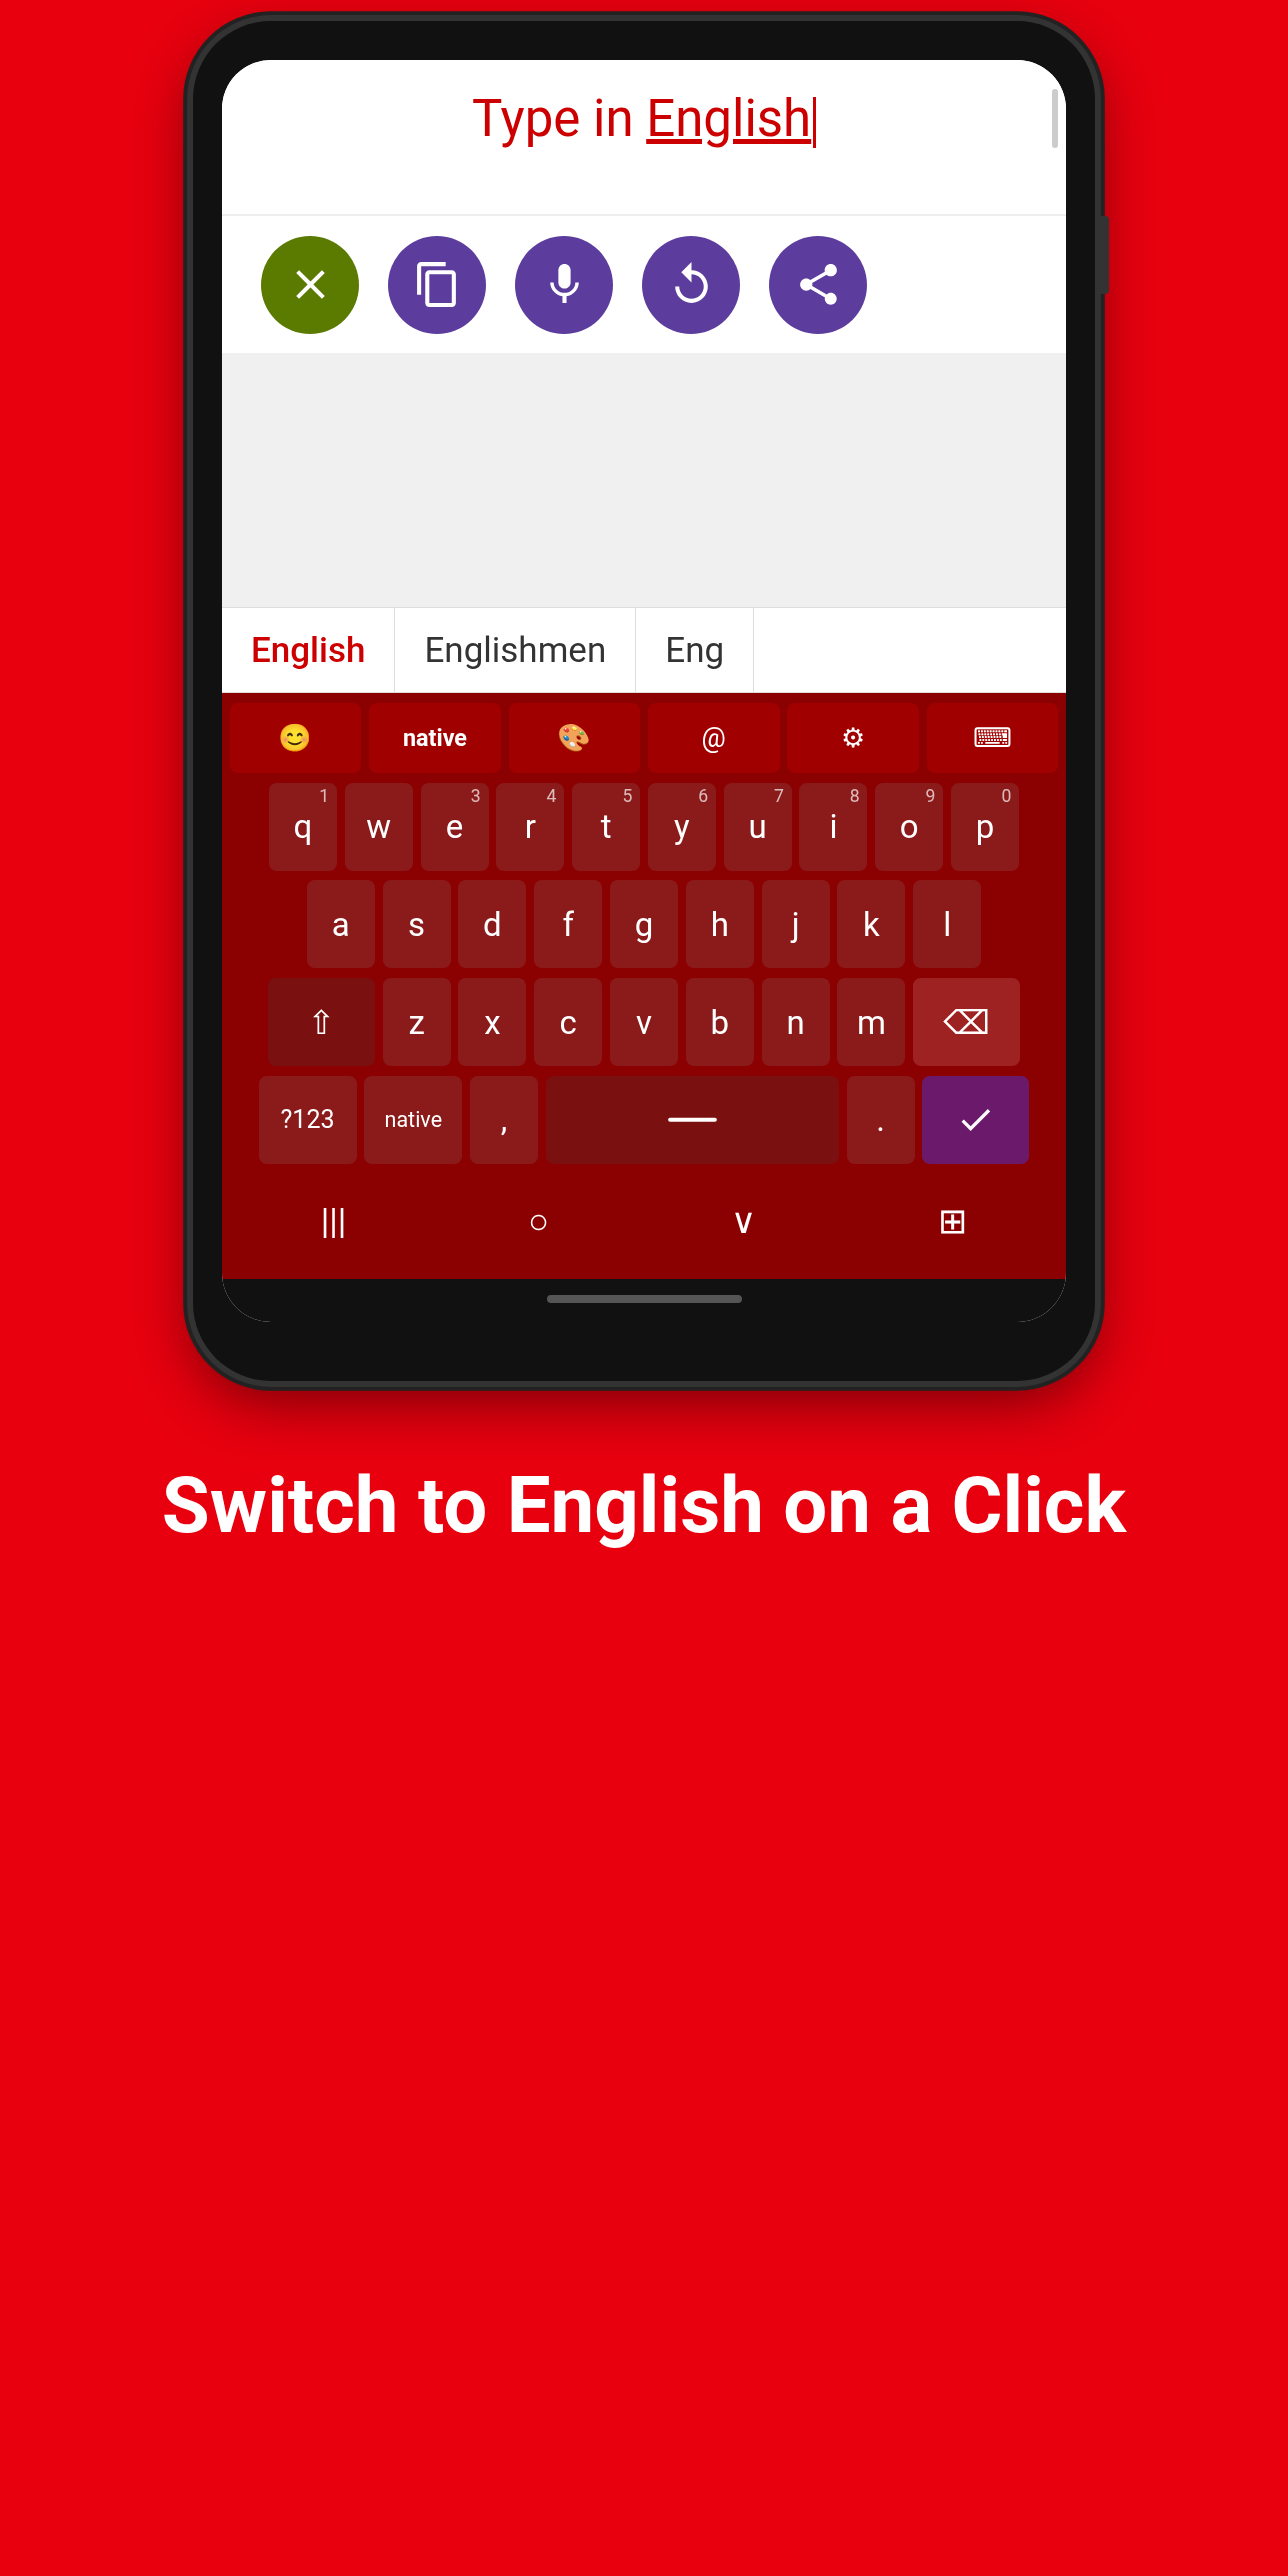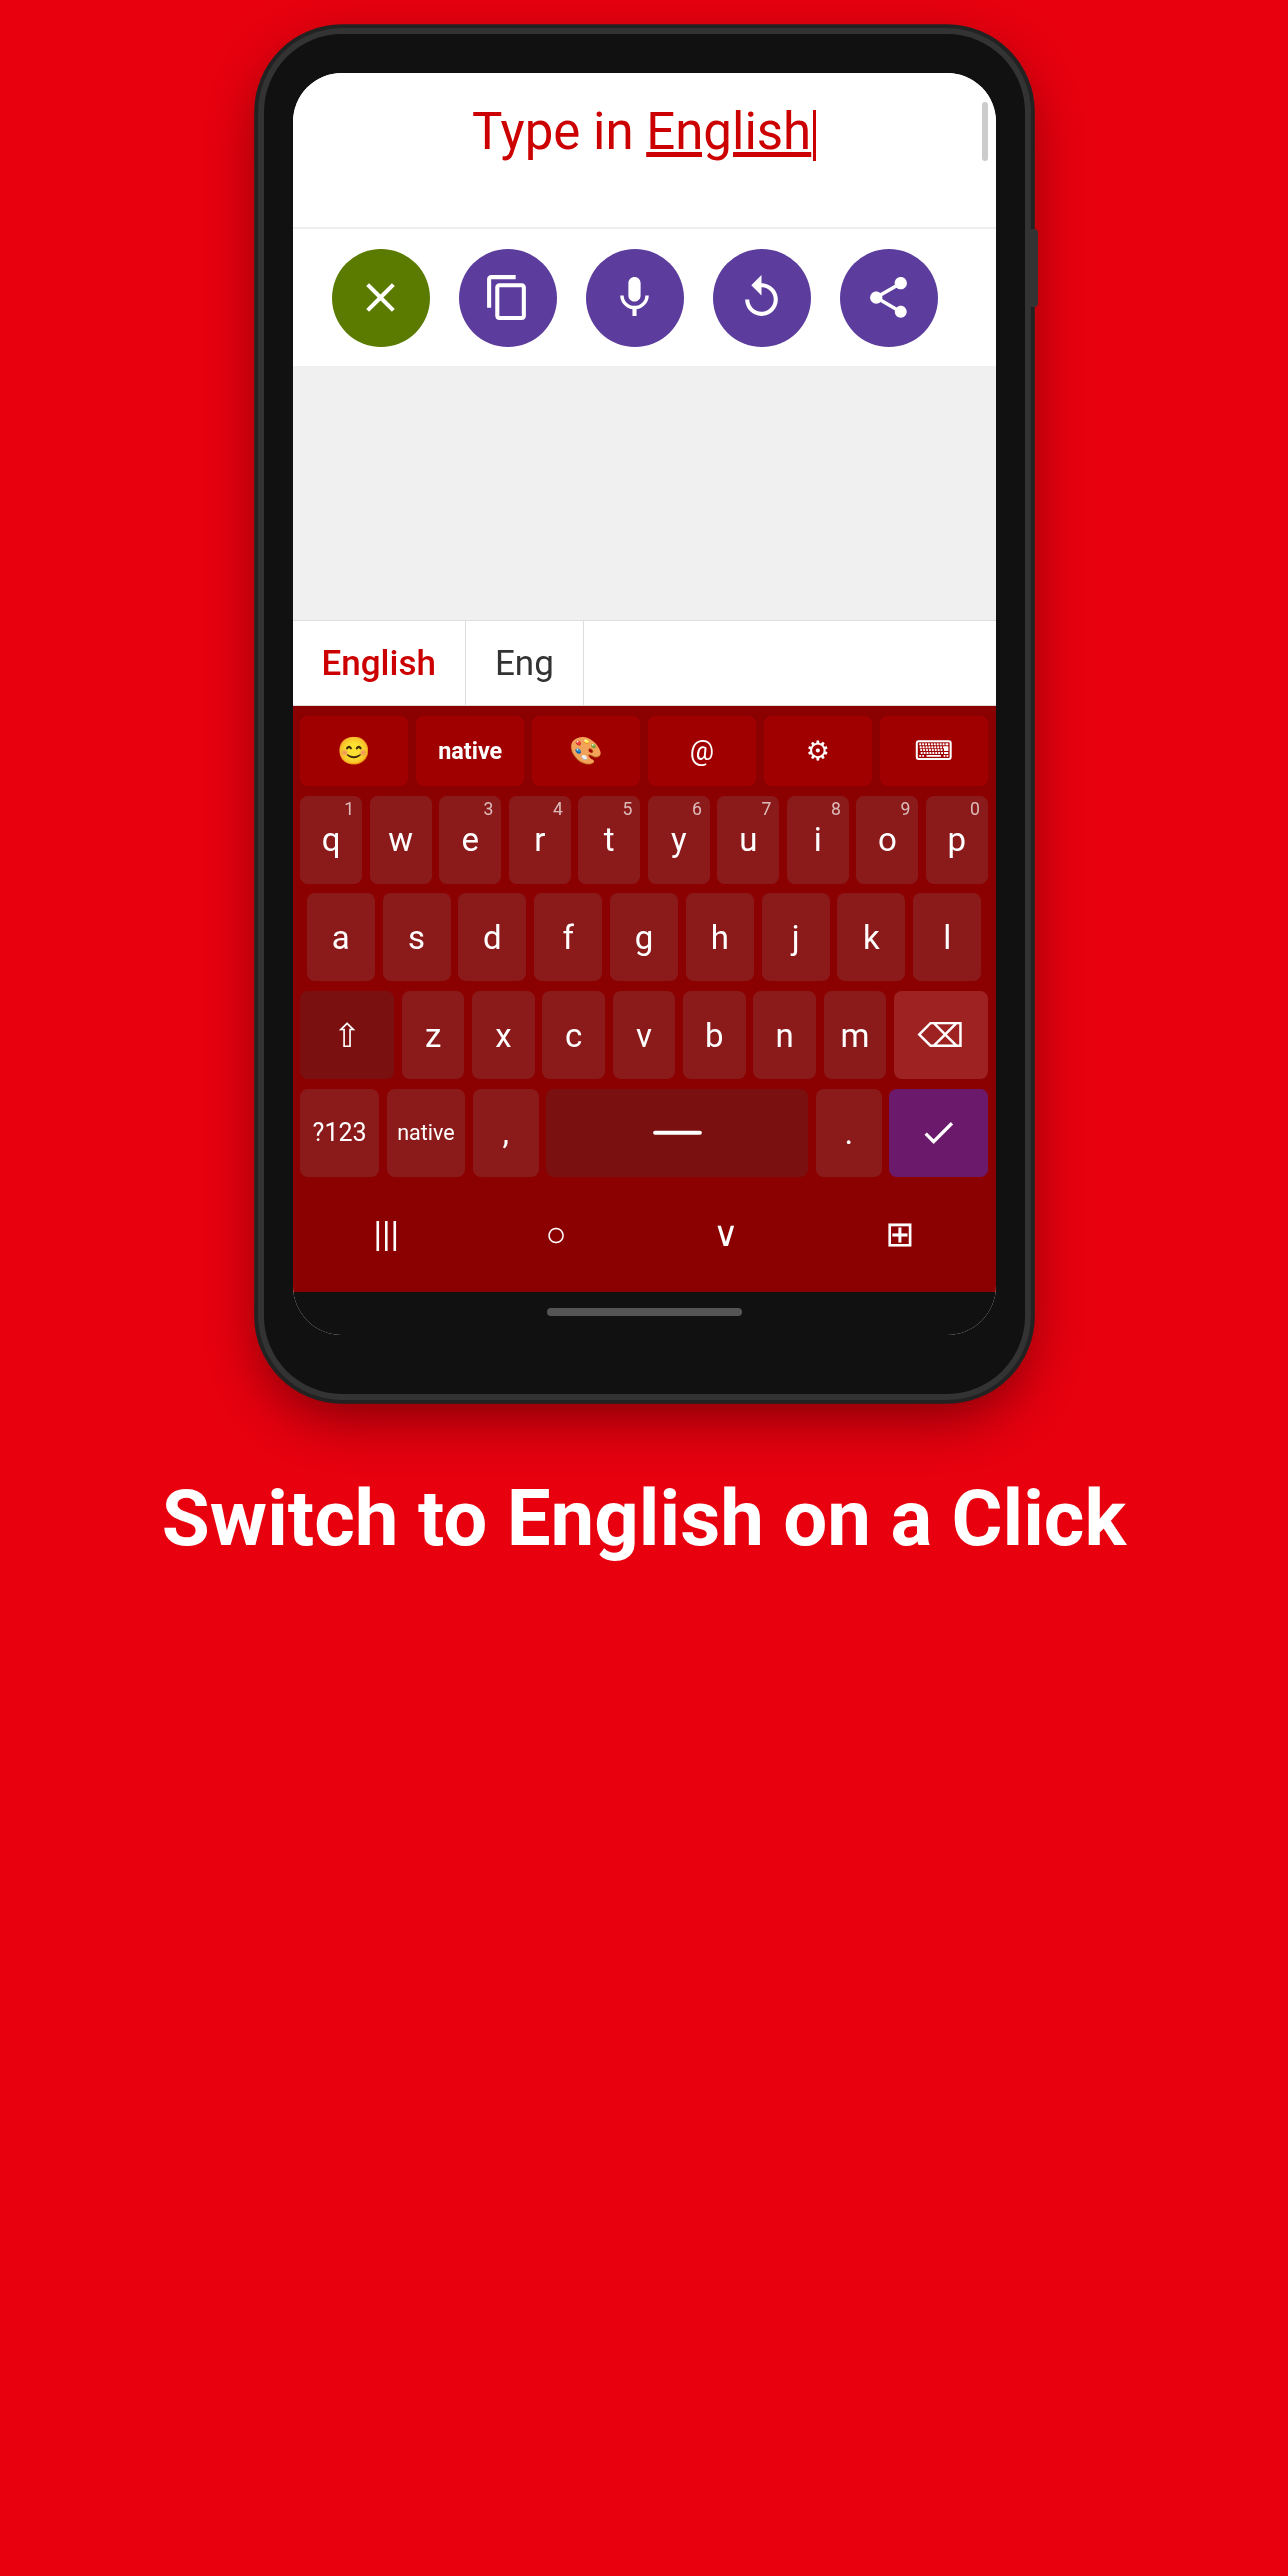--- a/index.html
+++ b/index.html
@@ -9,22 +9,22 @@
       background-color: #e8000f;
       display: flex;
       flex-direction: column;
       align-items: center;
       font-family: 'Roboto', Arial, sans-serif;
       overflow: hidden;
     }
 
     
     .phone-wrapper {
-      width: 761px;
-      margin-top: 34px;
+      width: 902px;
+      margin-top: 21px;
       position: relative;
     }
 
     .phone-frame {
       background: #111;
       border-radius: 78px;
       padding: 39px 29px 59px 29px;
       box-shadow: 0 0 0 5.9px #333, 0 0 0 9.8px #222, 0 19.5px 59px rgba(0,0,0,0.5);
       position: relative;
     }
@@ -357,20 +357,21 @@
           <svg viewBox="0 0 24 24">
             <path d="M18 16.08c-.76 0-1.44.3-1.96.77L8.91 12.7c.05-.23.09-.46.09-.7s-.04-.47-.09-.7l7.05-4.11c.54.5 1.25.81 2.04.81 1.66 0 3-1.34 3-3s-1.34-3-3-3-3 1.34-3 3c0 .24.04.47.09.7L8.04 9.81C7.5 9.31 6.79 9 6 9c-1.66 0-3 1.34-3 3s1.34 3 3 3c.79 0 1.5-.31 2.04-.81l7.12 4.16c-.05.21-.08.43-.08.65 0 1.61 1.31 2.92 2.92 2.92 1.61 0 2.92-1.31 2.92-2.92s-1.31-2.92-2.92-2.92z"></path>
           </svg>
         </div>
       </div>
 
       <div class="empty-space"></div>
 
       <div class="suggestions-bar">
         <div class="suggestion-item active">English</div>
+        <div class="suggestion-item">Englishmen</div>
         <div class="suggestion-item">Eng</div>
       </div>
 
       <div class="keyboard">
 
         <div class="keyboard-top-row">
           <div class="kb-icon-btn">😊</div>
           <div class="kb-icon-btn native-btn">native</div>
           <div class="kb-icon-btn">🎨</div>
           <div class="kb-icon-btn">@</div>

